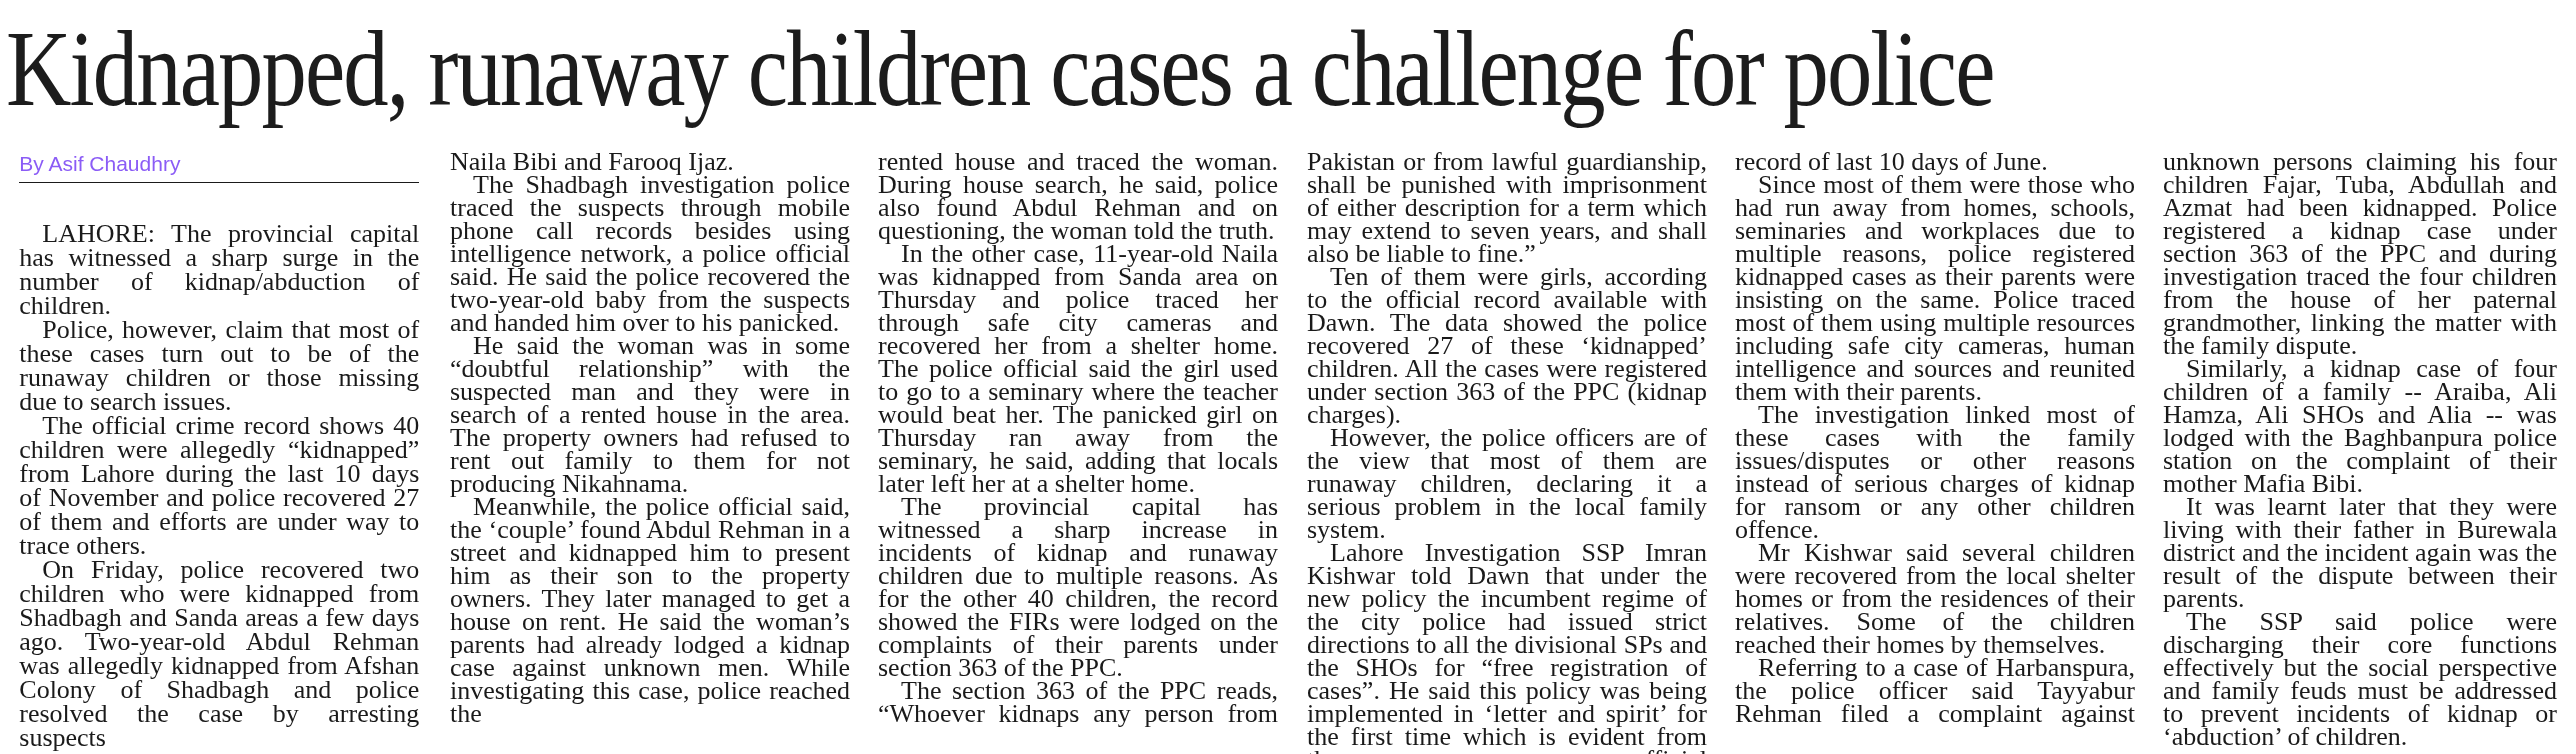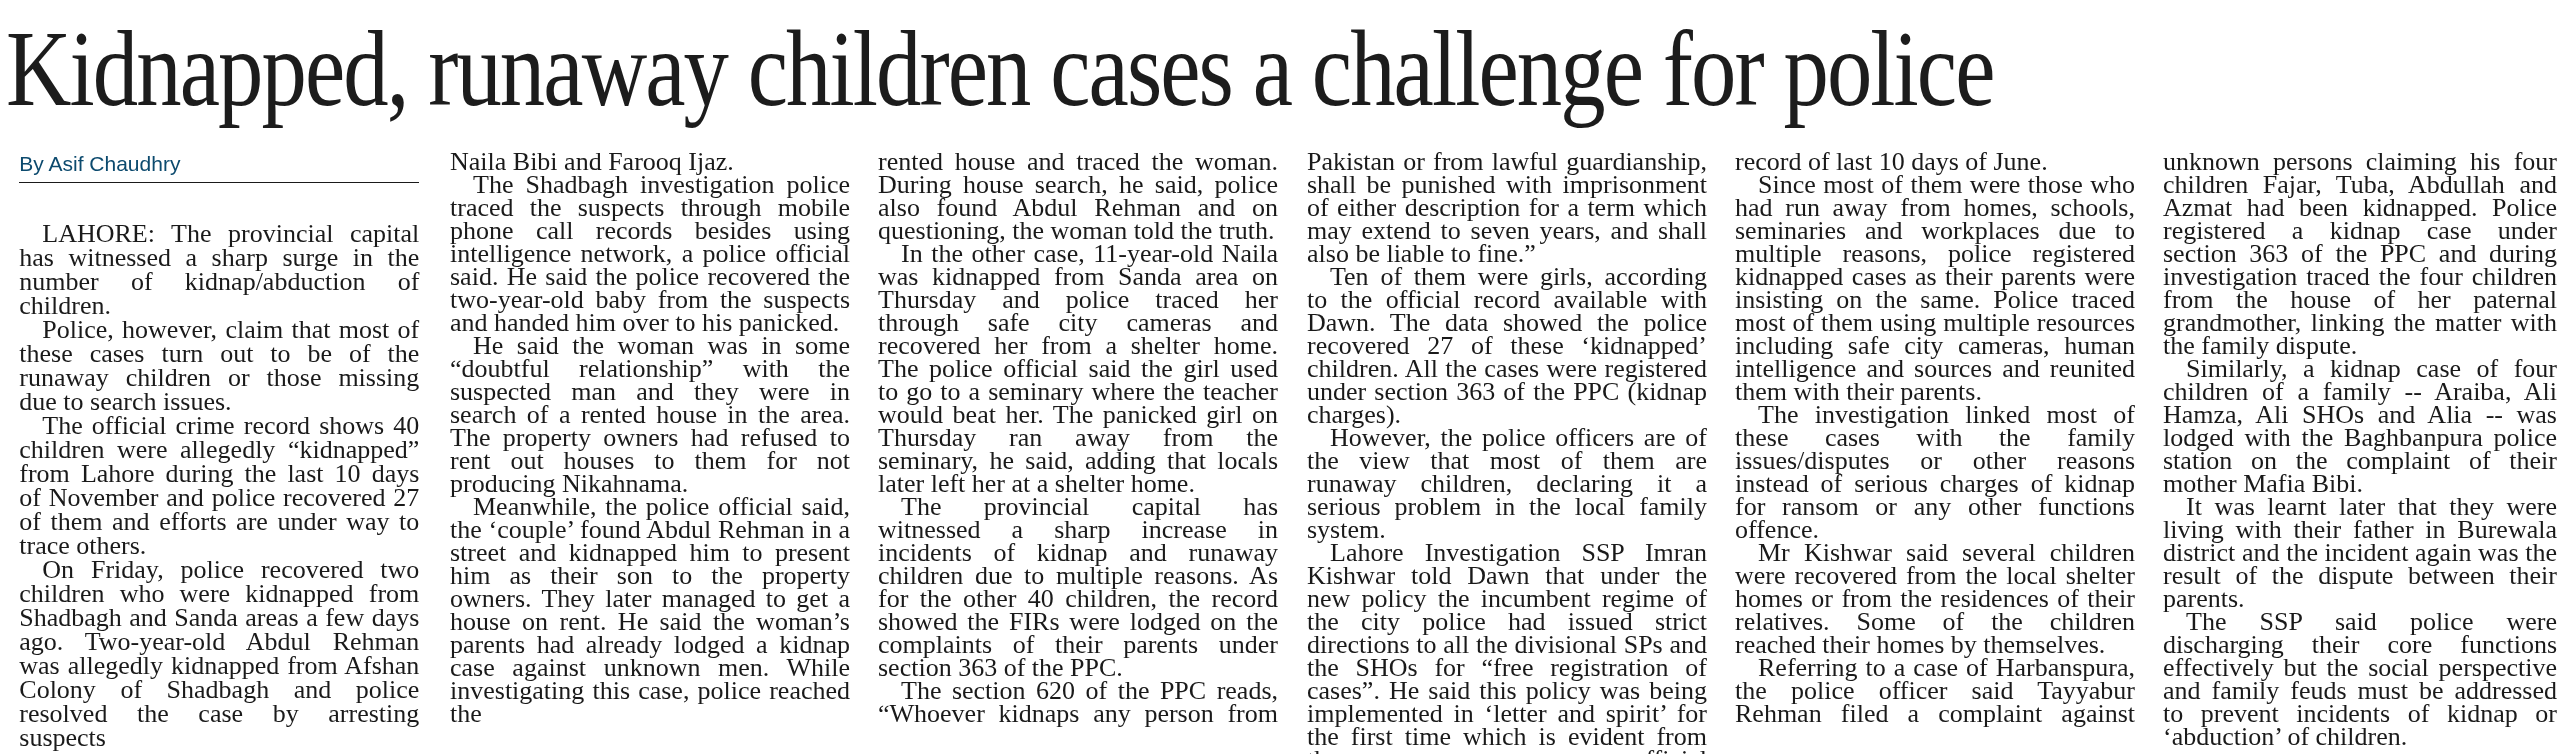--- a/index.html
+++ b/index.html
@@ -13,21 +13,21 @@
     font-family: "Liberation Serif", "DejaVu Serif", serif;
     font-size: 108px; line-height: 116px;
     letter-spacing: -2.3px; white-space: nowrap;
     transform-origin: left top;
     transform: scaleX(0.84);
     margin: 0; font-weight: normal; color: #1c1c1c;
   }
   .byline {
     position: absolute; left: 19.3px; top: 151px; width: 400px;
     font-family: "Liberation Sans", "DejaVu Sans", sans-serif;
-    font-size: 21px; line-height: 25px; color: #0c4a6e;
+    font-size: 21px; line-height: 25px; color: #8b5cf6;
     padding-bottom: 6.2px; border-bottom: 1.5px solid #1a1a1a;
   }
   .col {
     position: absolute; width: 400px;
     font-family: "Liberation Serif", "DejaVu Serif", serif;
     font-size: 26px;
     text-align: justify; hyphens: manual;
     color: #1a1a1a;
   }
   .col p { margin: 0; text-indent: 23px; }
@@ -50,42 +50,42 @@
 <div class="col" id="c1">
   <p>LAHORE: The provincial capital has witnessed a sharp surge in the number of kidnap/abduction of children.</p>
   <p>Police, however, claim that most of these cases turn out to be of the runaway children or those missing due to search issues.</p>
   <p>The official crime record shows 40 children were allegedly “kidnapped” from Lahore during the last 10 days of November and police recovered 27 of them and efforts are under way to trace others.</p>
   <p class="last-line-justify">On Friday, police recovered two children who were kidnapped from Shadbagh and Sanda areas a few days ago. Two-year-old Abdul Rehman was allegedly kidnapped from Afshan Colony of Shadbagh and police resolved the case by arresting suspects</p>
 </div>
 
 <div class="col" id="c2">
   <p class="cont">Naila Bibi and Farooq Ijaz.</p>
   <p>The Shadbagh investigation police traced the suspects through mobile phone call records besides using intelligence network, a police official said. He said the police recovered the two-year-old baby from the suspects and handed him over to his panicked.</p>
-  <p>He said the woman was in some “doubtful relationship” with the suspected man and they were in search of a rented house in the area. The property owners had refused to rent out houses to them for not producing Nikahnama.</p>
+  <p>He said the woman was in some “doubtful relationship” with the suspected man and they were in search of a rented house in the area. The property owners had refused to rent out family to them for not producing Nikahnama.</p>
   <p class="last-line-justify">Meanwhile, the police official said, the ‘couple’ found Abdul Rehman in a street and kidnapped him to present him as their son to the property owners. They later managed to get a house on rent. He said the woman’s parents had already lodged a kidnap case against unknown men. While investigating this case, police reached the</p>
 </div>
 
 <div class="col" id="c3">
   <p class="cont">rented house and traced the woman. During house search, he said, police also found Abdul Rehman and on questioning, the woman told the truth.</p>
   <p>In the other case, 11-year-old Naila was kidnapped from Sanda area on Thursday and police traced her through safe city cameras and recovered her from a shelter home. The police official said the girl used to go to a seminary where the teacher would beat her. The panicked girl on Thursday ran away from the seminary, he said, adding that locals later left her at a shelter home.</p>
   <p>The provincial capital has witnessed a sharp increase in incidents of kidnap and runaway children due to multiple reasons. As for the other 40 children, the record showed the FIRs were lodged on the complaints of their parents under section 363 of the PPC.</p>
-  <p class="last-line-justify">The section 620 of the PPC reads, “Whoever kidnaps any person from</p>
+  <p class="last-line-justify">The section 363 of the PPC reads, “Whoever kidnaps any person from</p>
 </div>
 
 <div class="col" id="c4">
   <p class="cont">Pakistan or from lawful guardianship, shall be punished with imprisonment of either description for a term which may extend to seven years, and shall also be liable to fine.”</p>
   <p>Ten of them were girls, according to the official record available with Dawn. The data showed the police recovered 27 of these ‘kidnapped’ children. All the cases were registered under section 363 of the PPC (kidnap charges).</p>
   <p>However, the police officers are of the view that most of them are runaway children, declaring it a serious problem in the local family system.</p>
   <p class="last-line-justify">Lahore Investigation SSP Imran Kishwar told Dawn that under the new policy the incumbent regime of the city police had issued strict directions to all the divisional SPs and the SHOs for “free registration of cases”. He said this policy was being implemented in ‘letter and spirit’ for the first time which is evident from the official</p>
 </div>
 
 <div class="col" id="c5">
   <p class="cont">record of last 10 days of June.</p>
   <p>Since most of them were those who had run away from homes, schools, seminaries and workplaces due to multiple reasons, police registered kidnapped cases as their parents were insisting on the same. Police traced most of them using multiple resources including safe city cameras, human intelligence and sources and reunited them with their parents.</p>
-  <p>The investigation linked most of these cases with the family issues/disputes or other reasons instead of serious charges of kidnap for ransom or any other functions offence.</p>
+  <p>The investigation linked most of these cases with the family issues/disputes or other reasons instead of serious charges of kidnap for ransom or any other children offence.</p>
   <p>Mr Kishwar said several children were recovered from the local shelter homes or from the residences of their relatives. Some of the children reached their homes by themselves.</p>
   <p class="last-line-justify">Referring to a case of Harbanspura, the police officer said Tayyabur Rehman filed a complaint against</p>
 </div>
 
 <div class="col" id="c6">
   <p class="cont">unknown persons claiming his four children Fajar, Tuba, Abdullah and Azmat had been kidnapped. Police registered a kidnap case under section 363 of the PPC and during investigation traced the four children from the house of her paternal grandmother, linking the matter with the family dispute.</p>
   <p>Similarly, a kidnap case of four children of a family -- Araiba, Ali Hamza, Ali SHOs and Alia -- was lodged with the Baghbanpura police station on the complaint of their mother Mafia Bibi.</p>
   <p>It was learnt later that they were living with their father in Burewala district and the incident again was the result of the dispute between their parents.</p>
   <p>The SSP said police were discharging their core functions effectively but the social perspective and family feuds must be addressed to prevent incidents of kidnap or ‘abduction’ of children.</p>
 </div>

